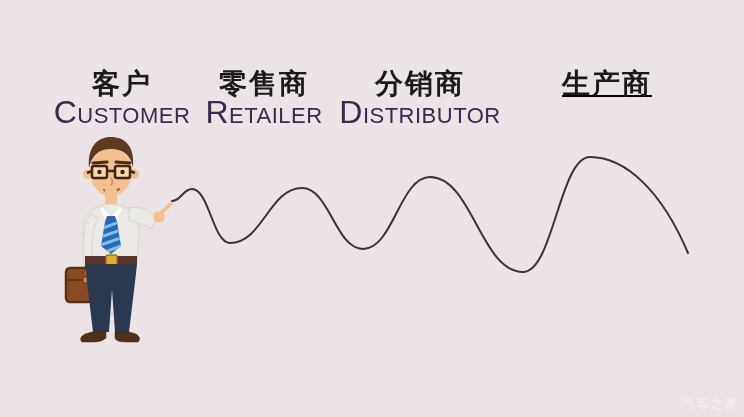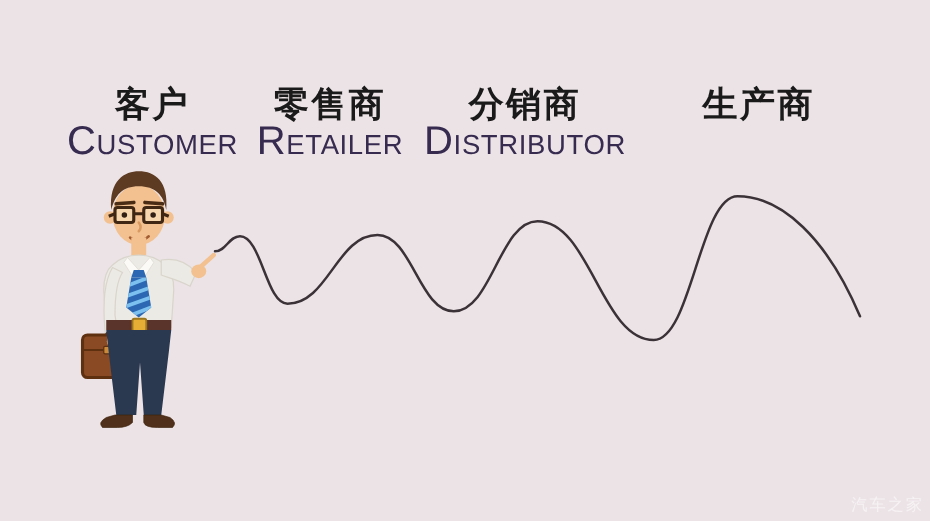--- a/index.html
+++ b/index.html
@@ -13,21 +13,21 @@
     background:#ece3e7;overflow:hidden;
   }
   
   .stage{
     position:absolute;top:55px;transform:translateX(-50%);
     text-align:center;white-space:nowrap;margin-top:13px;
   }
   .stage-customer{left:122px;}
   .stage-retailer{left:264px;}
   .stage-distributor{left:420px;}
-  .stage-manufacturer{left:607px;}
+  .stage-manufacturer{left:607px;text-decoration:underline;}
   .stage .zh{
     font-size:28px;line-height:31px;font-weight:700;
     color:#1a1a1a;letter-spacing:2px;
     font-family:"DejaVu Sans","Liberation Sans",sans-serif;
   }
   .stage .en{
     font-size:32px;line-height:27px;font-weight:400;
     font-variant:small-caps;
     color:#372b50;letter-spacing:0.5px;
     font-family:"Liberation Sans",sans-serif;

